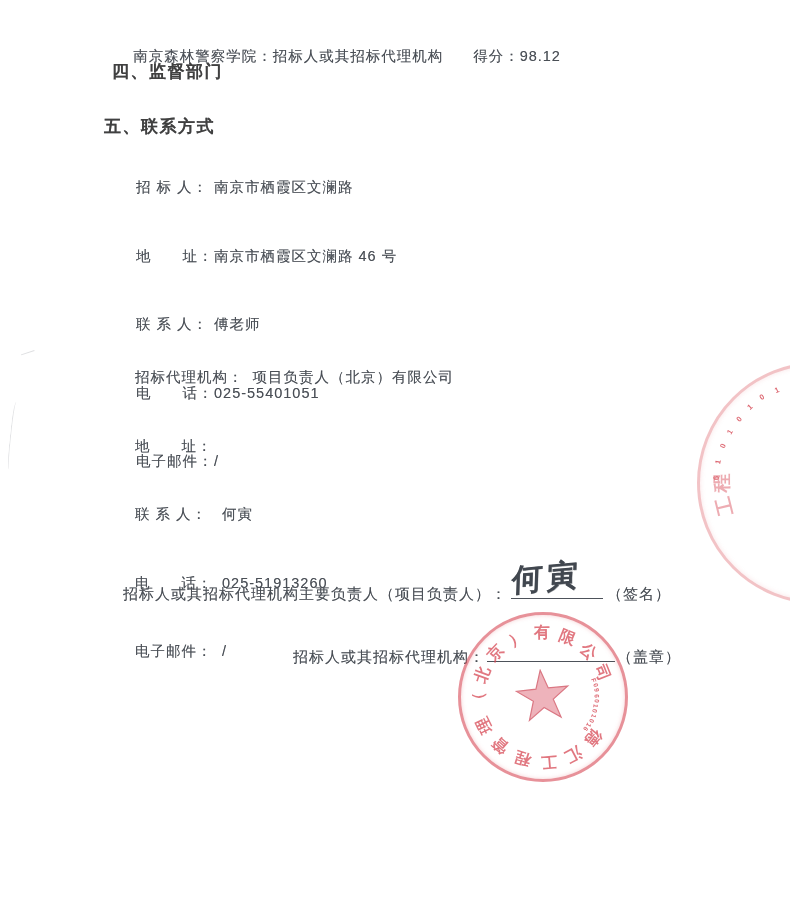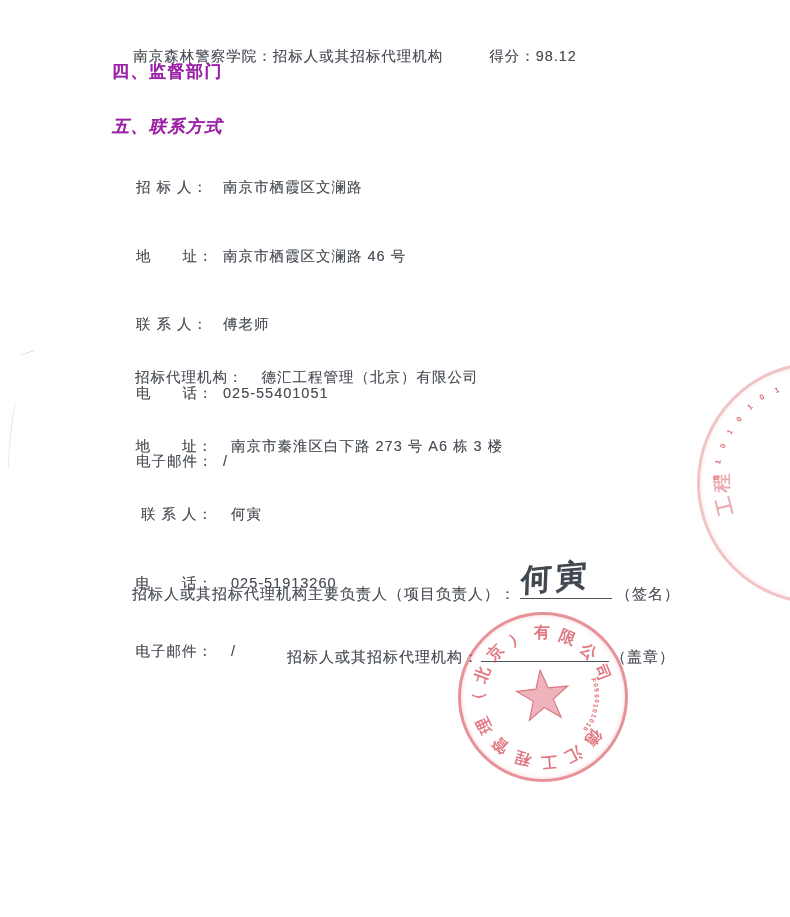--- a/index.html
+++ b/index.html
@@ -16,37 +16,36 @@
     font-size:14.5px;
     letter-spacing:1px;
     color:#4a4f56;
     text-shadow:0 0 .5px rgba(90,95,102,.55);
     white-space:pre;
   }
   .heading{
     font-size:17px;
     font-weight:bold;
     letter-spacing:1.5px;
-    color:#a21caf;
+    color:#404040;
     text-shadow:0 0 .5px rgba(70,74,80,.6);
     white-space:pre;
   }
   .contact-block .row{
     display:flex;
     align-items:baseline;
     height:36.5px;
-    gap:9px;
   }
   .contact-block .lbl{
     display:inline-block;
     min-width:78px;
     white-space:pre;
   }
   .agency .val{padding-left:9px;}
-  .score-part{margin-left:46px;}
+  .score-part{margin-left:30px;}
   .sig-row,.seal-row{
     display:flex;
     align-items:baseline;
     font-size:15px;
   }
   .sig-slot{
     display:inline-block;
     position:relative;
     width:92px;
     border-bottom:1.8px solid #4d525a;
@@ -121,47 +120,47 @@
 <body>
 
 <div class="page">
 
   <div class="abs txt" style="left:113px;top:31px;">
     <span><span>南京森林警察学院：</span><span>招标人或其招标代理机构</span></span><span class="score-part"><span>得分：</span><span>98.12</span></span>
   </div>
 
   <div class="abs heading" style="left:112px;top:60px;">四、监督部门</div>
 
-  <div class="abs heading" style="left:112px;top:115px;font-style:italic;">五、联系方式</div>
+  <div class="abs heading" style="left:104px;top:115px;">五、联系方式</div>
 
   <div class="abs txt contact-block" style="left:136px;top:146px;">
     <div class="row"><span class="lbl">招 标 人：</span><span class="val">南京市栖霞区文澜路</span></div>
     <div class="row"><span class="lbl">地　　址：</span><span class="val">南京市栖霞区文澜路 46 号</span></div>
     <div class="row"><span class="lbl">联 系 人：</span><span class="val">傅老师</span></div>
     <div class="row"><span class="lbl">电　　话：</span><span class="val">025-55401051</span></div>
     <div class="row"><span class="lbl">电子邮件：</span><span class="val">/</span></div>
   </div>
 
-  <div class="abs txt contact-block agency" style="left:135px;top:336px;text-align:right;">
-    <div class="row"><span>招标代理机构：</span><span class="val">德汇工程管理（北京）有限公司</span></div>
-    <div class="row"><span class="lbl">地　　址：</span><span class="val">南京市秦淮区白下路 273 号 A6 栋 3 楼</span></div>
+  <div class="abs txt contact-block agency" style="left:135px;top:336px;">
+    <div class="row"><span>招标代理机构：</span><span class="val">项目负责人（北京）有限公司</span></div>
+    <div class="row"><span class="lbl">地　　址：</span></div>
     <div class="row"><span class="lbl">联 系 人：</span><span class="val">何寅</span></div>
     <div class="row"><span class="lbl">电　　话：</span><span class="val">025-51913260</span></div>
     <div class="row"><span class="lbl">电子邮件：</span><span class="val">/</span></div>
   </div>
 
-  <div class="abs sig-row" style="left:132px;top:580px;">
+  <div class="abs sig-row" style="left:123px;top:580px;">
     <span class="txt" style="font-size:15px;">招标人或其招标代理机构主要负责人（项目负责人）：</span>
     <span class="sig-slot">
       <span class="handwriting">何寅</span>
     </span>
     <span class="txt" style="font-size:15px;">（签名）</span>
   </div>
 
-  <div class="abs seal-row" style="left:287px;top:645px;">
+  <div class="abs seal-row" style="left:293px;top:645px;">
     <span class="txt" style="font-size:15px;">招标人或其招标代理机构：</span>
     <span class="seal-slot"></span>
     <span class="txt" style="font-size:15px;">（盖章）</span>
   </div>
 
   <div class="stamp stamp-main" id="main-stamp">
     <svg class="star-svg" width="56" height="56" viewBox="0 0 56 56">
       <polygon points="28,1 34.2,19.5 53.7,19.7 38.0,31.2 43.9,49.8 28,38.5 12.1,49.8 18.0,31.2 2.3,19.7 21.8,19.5" fill="#eca6af" stroke="#d4606e" stroke-width="1.2" opacity="0.85"></polygon>
     </svg>
   <span class="ring-glyph" style="font-size: 16px; left: 131.737px; top: 122.277px; transform: translate(-50%, -50%) rotate(129deg);">德</span>

